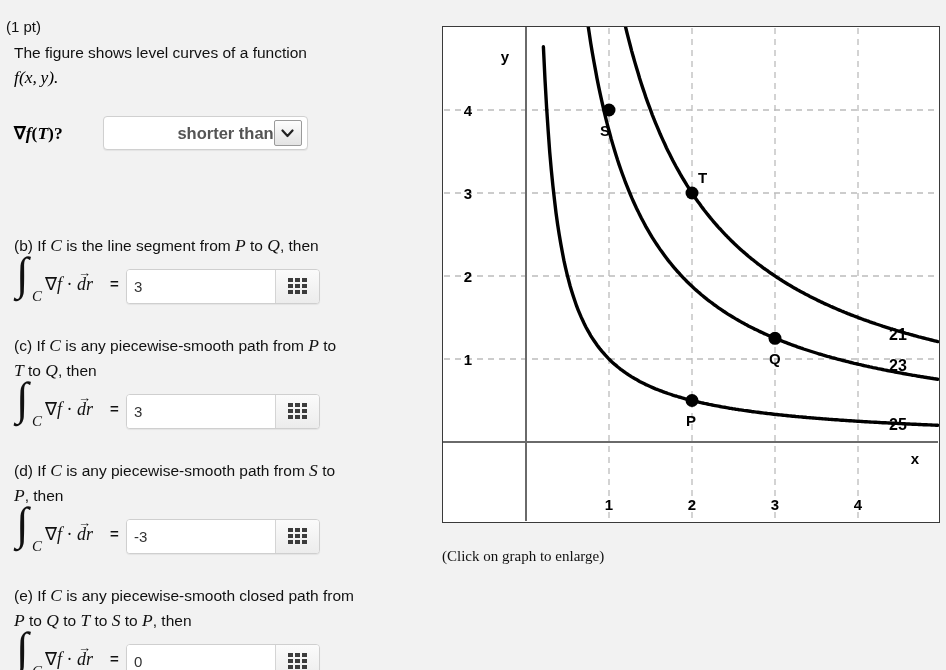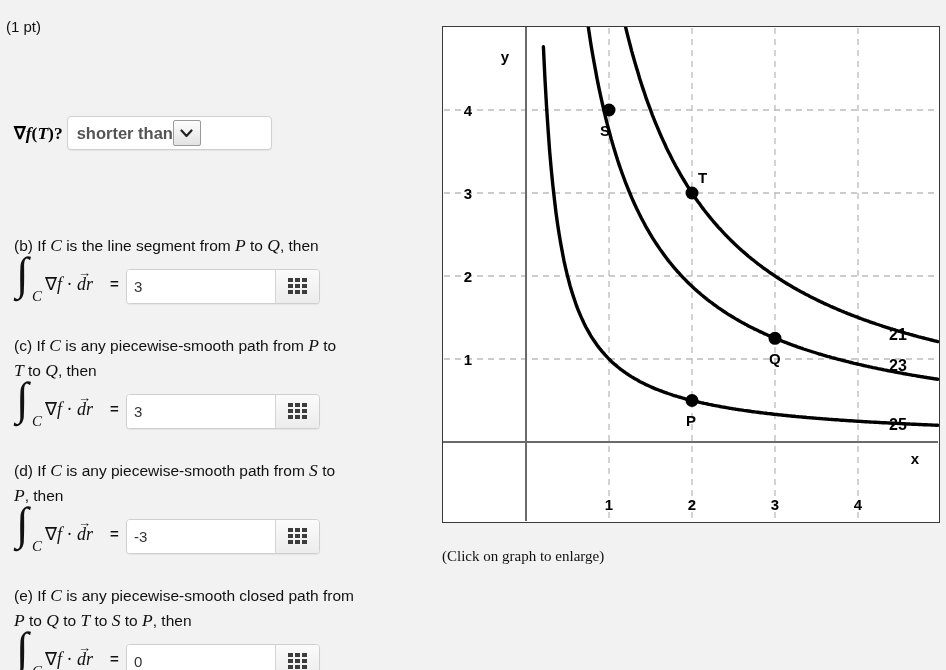--- a/index.html
+++ b/index.html
@@ -144,30 +144,31 @@
   .grid-icon i {
     display: block;
     background: #3c3c3c;
     width: 5px; height: 4px;
   }
 
   
   .selwrap {
     display: inline-flex;
     align-items: center;
-    justify-content: flex-start;
+    justify-content: flex-end;
     width: 205px;
     height: 34px;
     border: 1px solid #d0d0d0;
     border-radius: 4px;
     background: #fff;
     box-shadow: 0 1px 1px rgba(0,0,0,0.06);
     vertical-align: middle;
     padding: 0 5px 0 0;
     box-sizing: border-box;
+    margin-left: 36px;
   }
   .selval {
     font-size: 16.5px;
     color: #555;
     padding-left: 9px;
     white-space: nowrap;
     overflow: hidden;
   }
   .selarrow {
     width: 26px; height: 24px;
@@ -202,20 +203,26 @@
     font-family: Liberation Serif, serif;
   }
 </style>
 </head>
 <body>
 
 <div id="left-col">
 
   <div class="pt-label">(1 pt)</div>
 
+  <div class="block" style="top:26px;">
+    <div class="qtext">The figure shows level curves of a function</div>
+    <div class="mathit" style="line-height:24px;">
+      <span>f</span>(<span>x</span>, <span>y</span>).
+    </div>
+  </div>
 
   <div class="block" style="top:97px;">
     <div style="display:flex;align-items:center;gap:4px;margin-top:4px;font-weight:bold;">
       <span class="mathup">∇<span class="mathit">f</span>(<span class="mathit">T</span>)?</span>
       <span class="selwrap">
         <span class="selval">shorter than</span>
         <span class="selarrow">
           <svg width="13" height="9" viewBox="0 0 13 9">
               <path d="M1.5 1.5 L6.5 7 L11.5 1.5" stroke="#222" stroke-width="2.2" fill="none" stroke-linecap="round" stroke-linejoin="round"></path>
             </svg>

